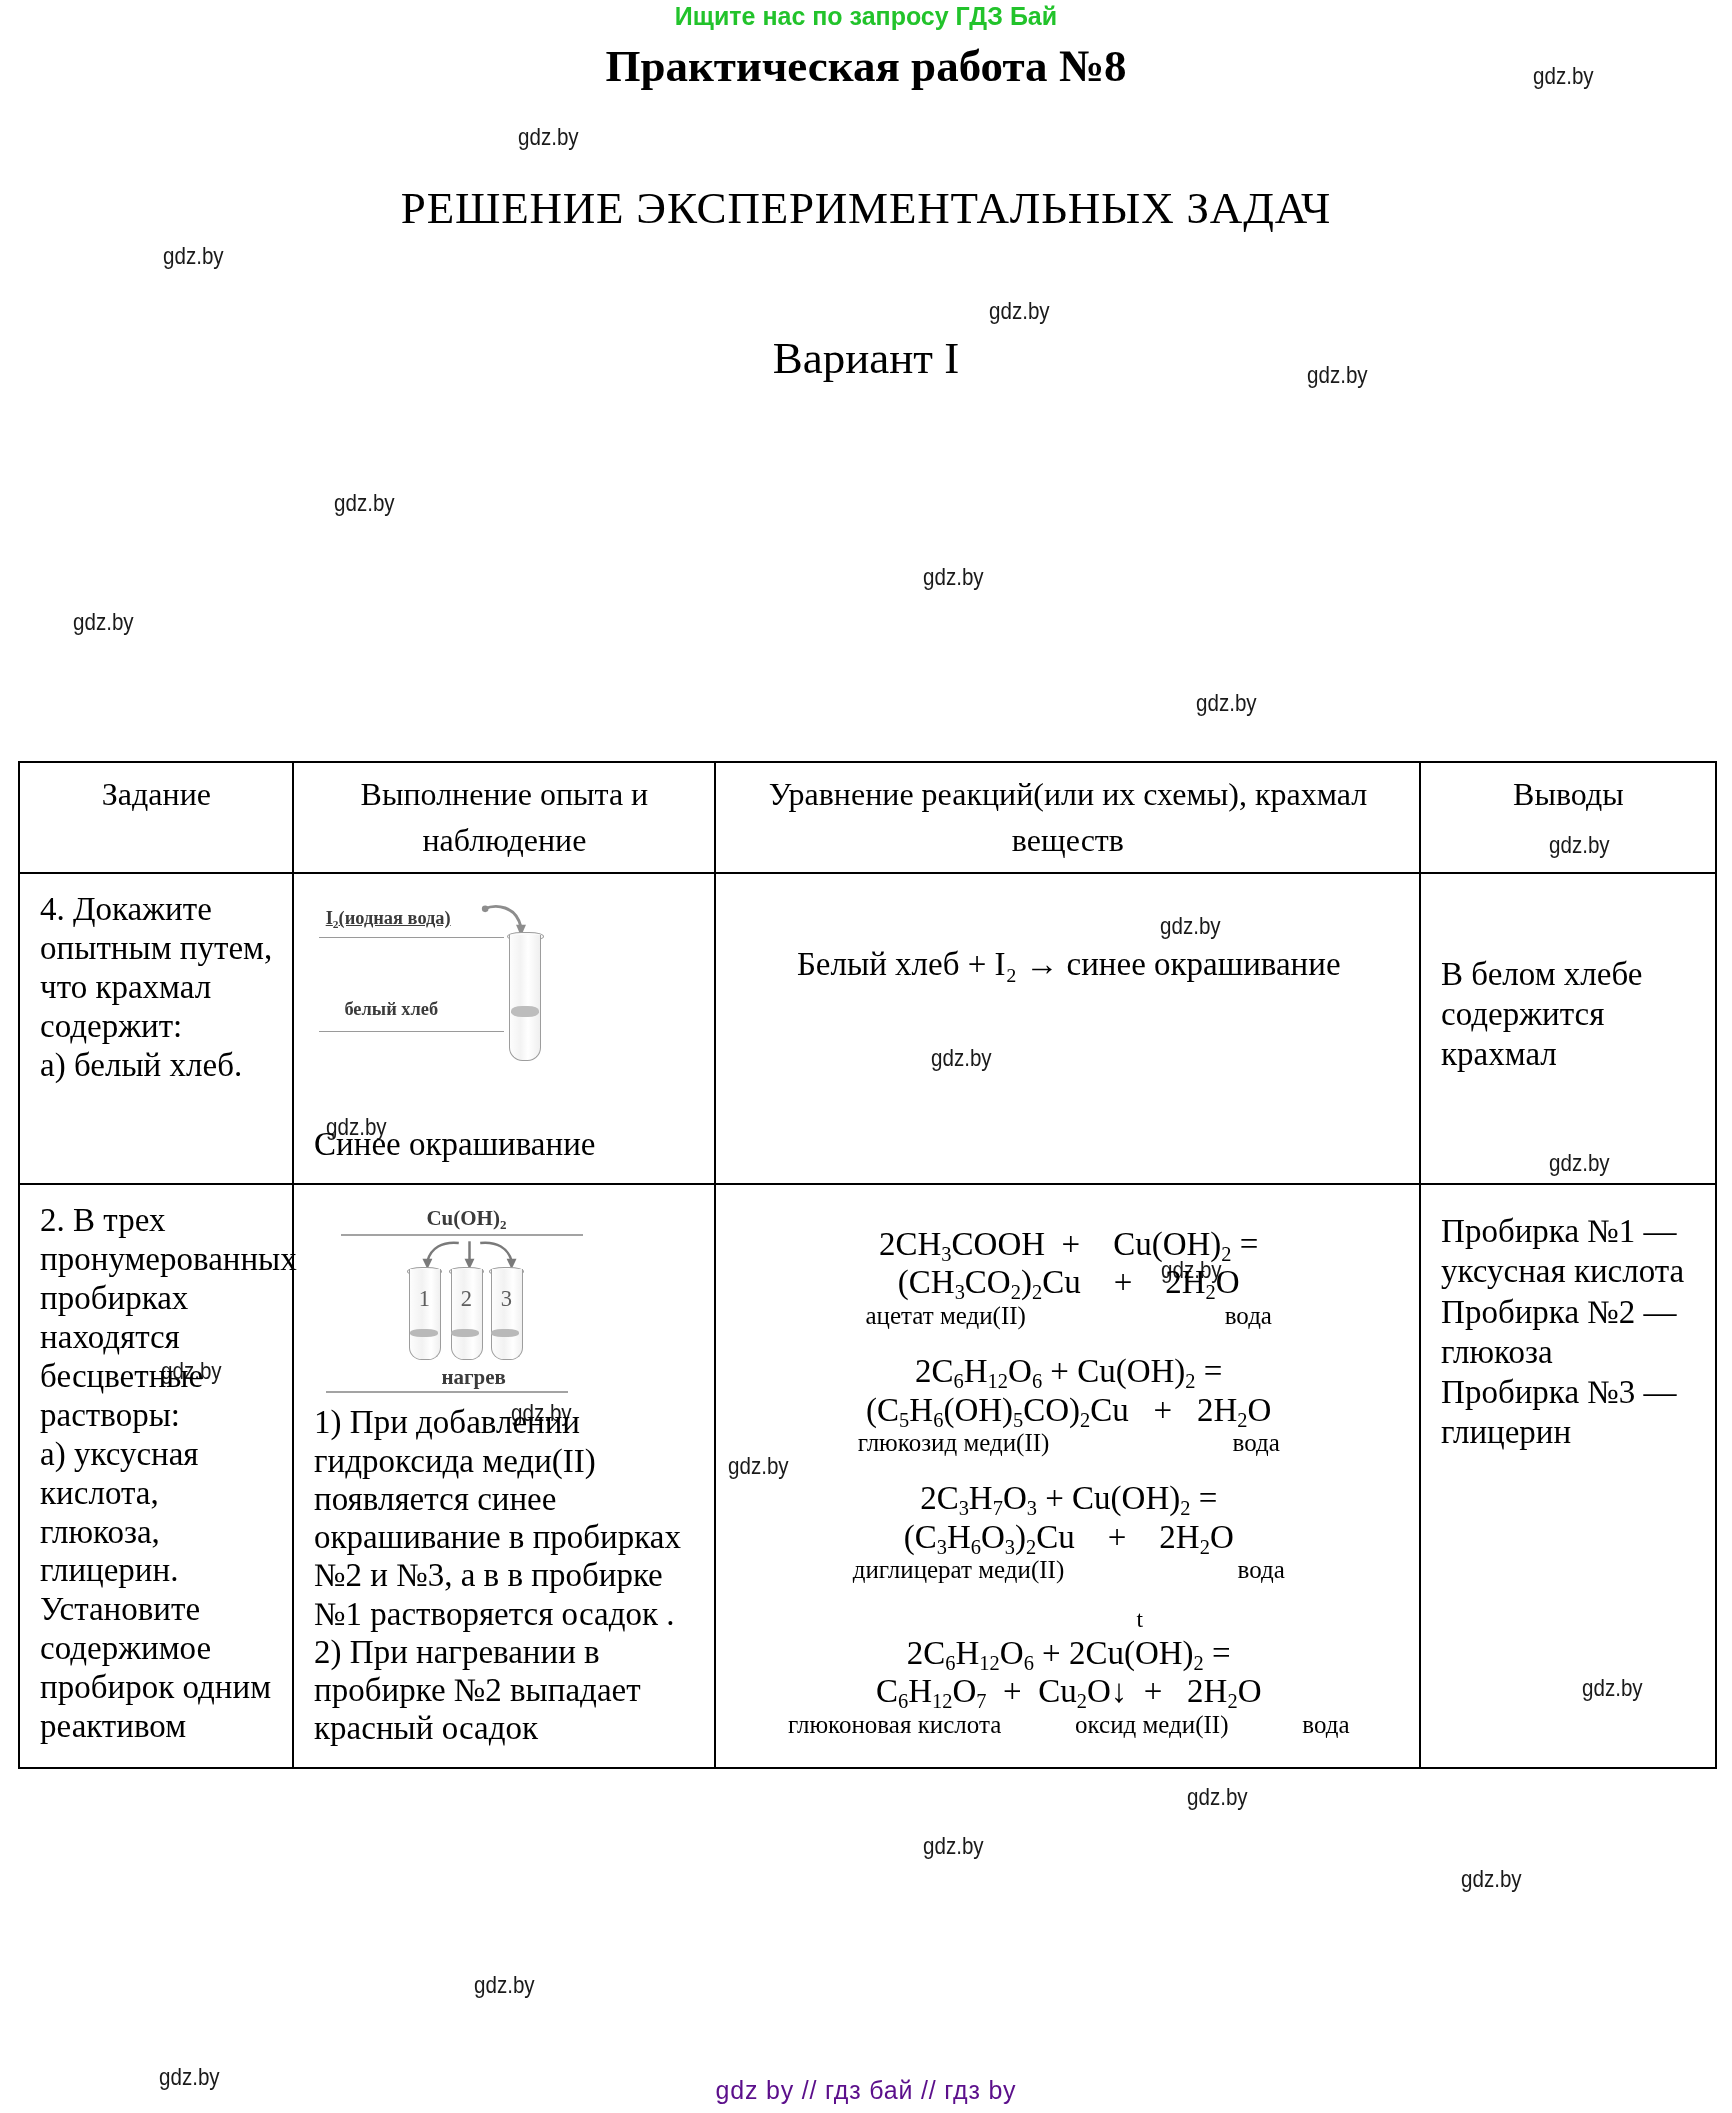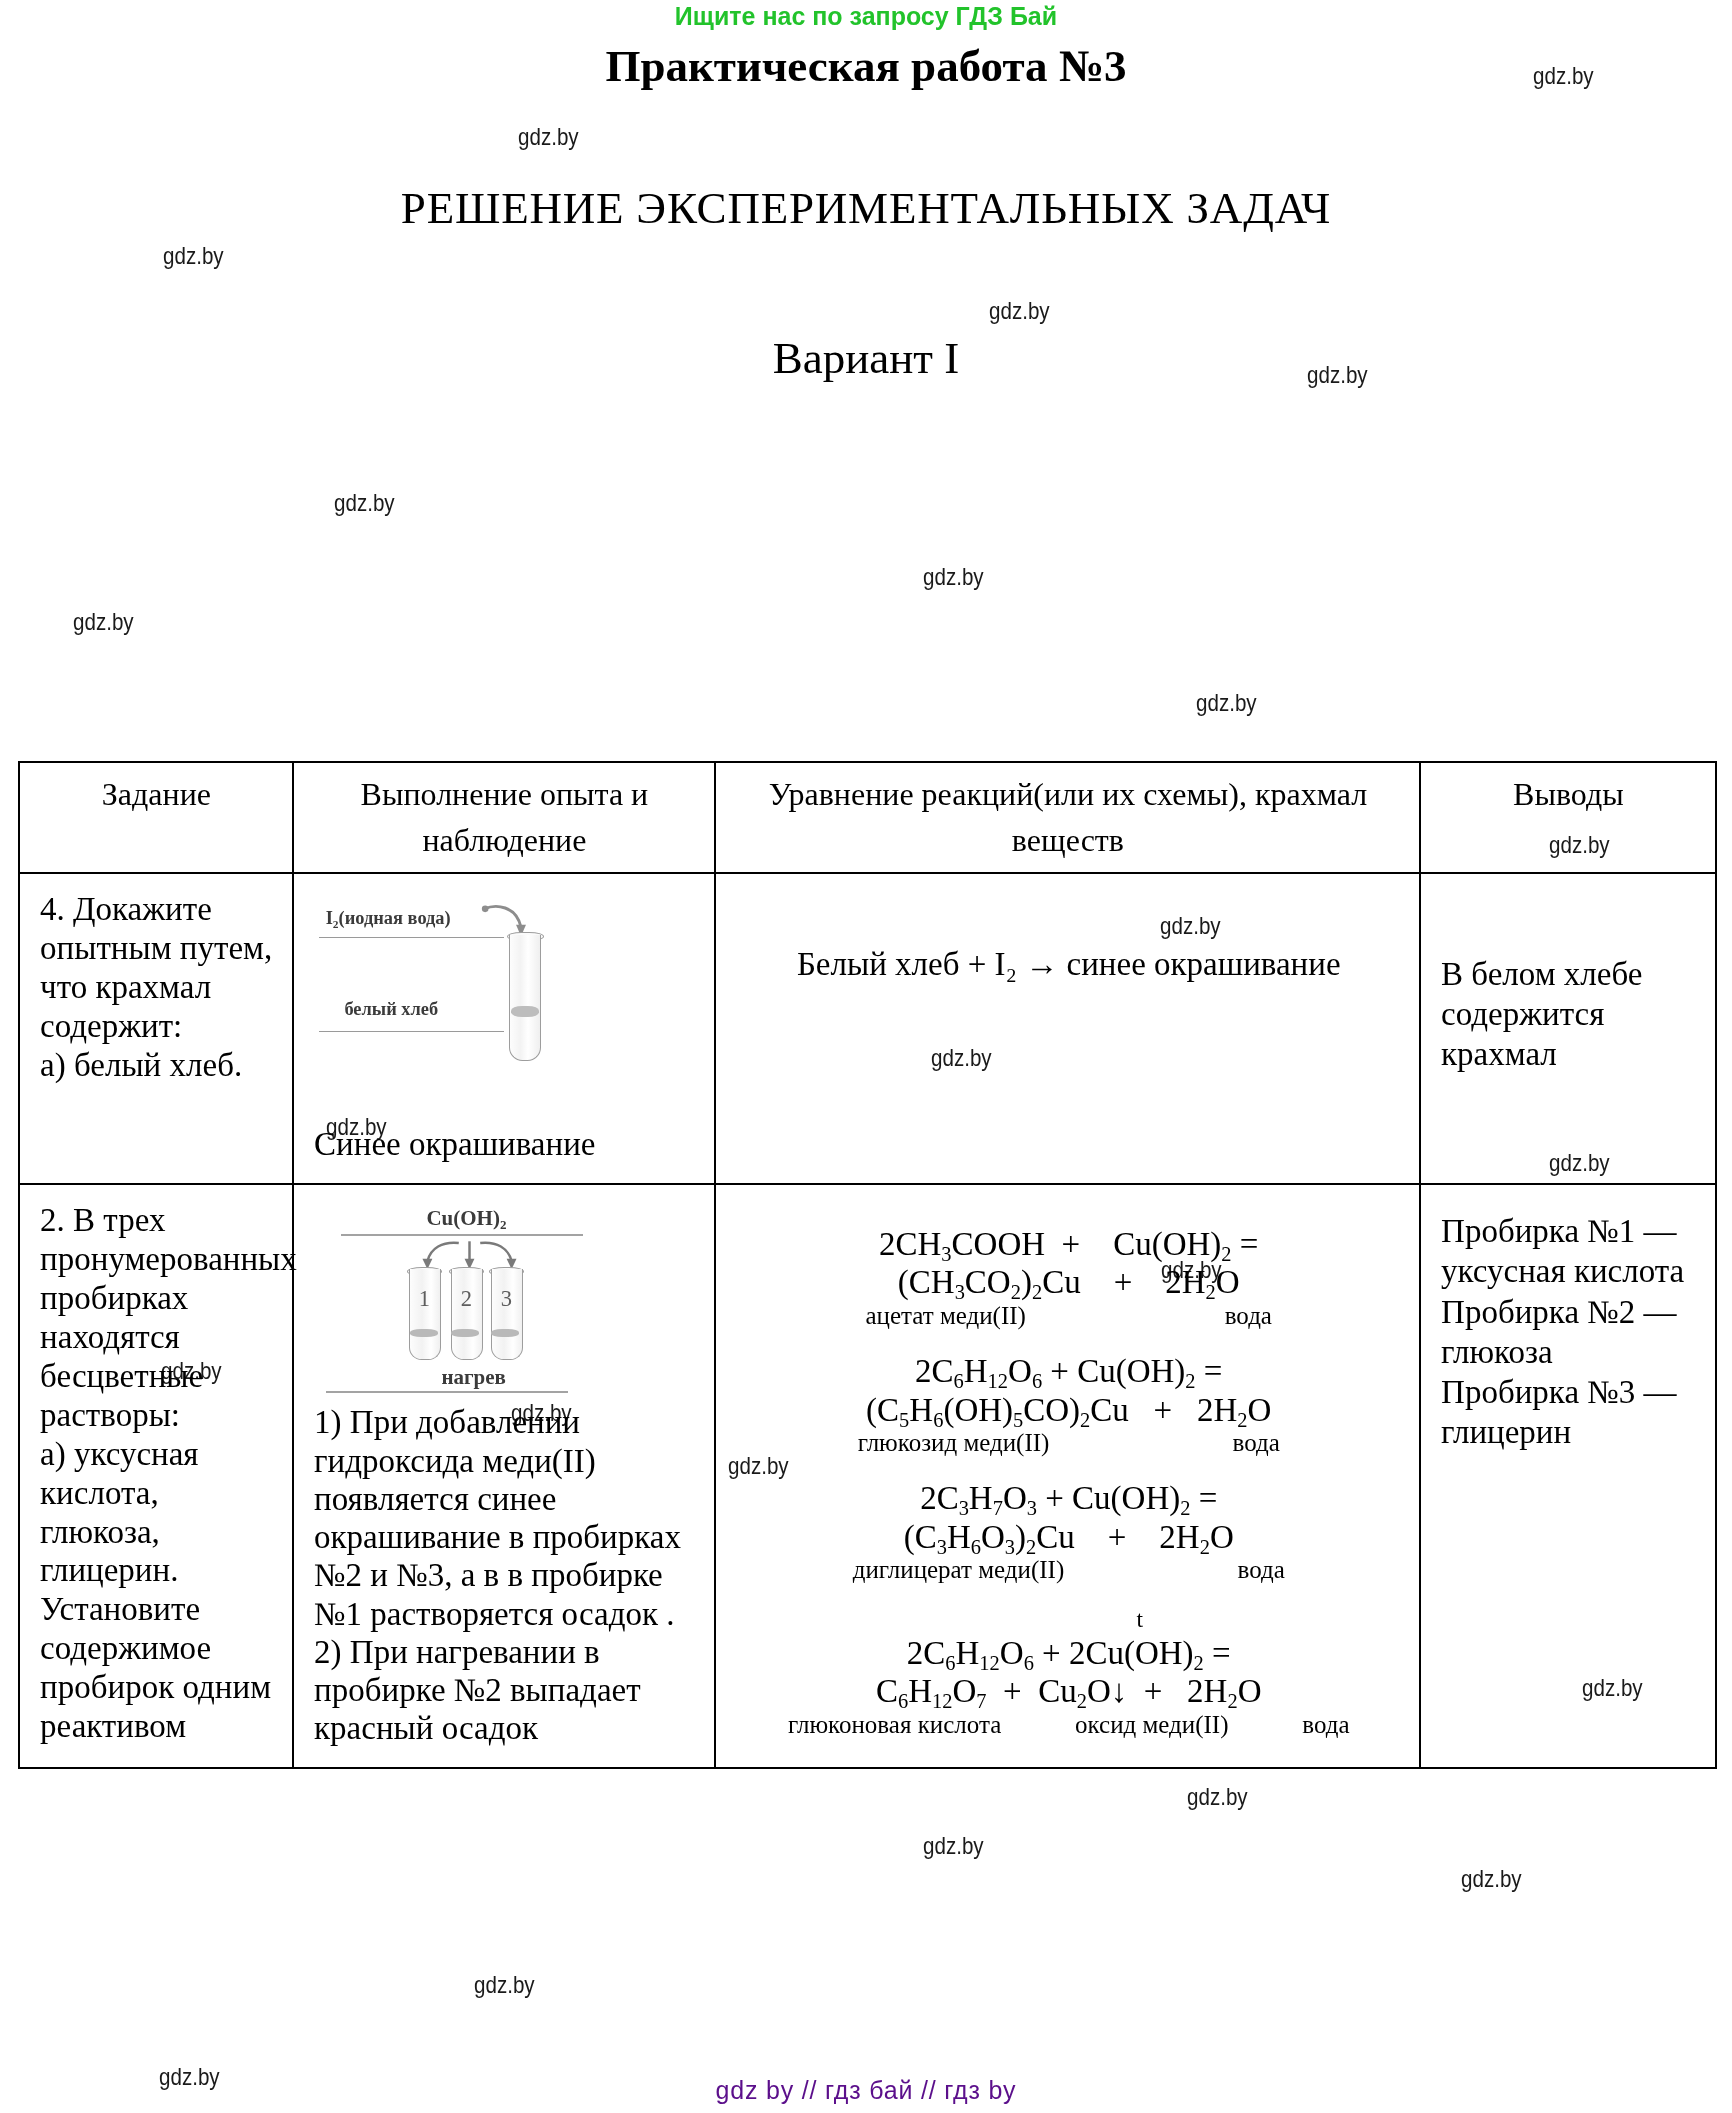--- a/index.html
+++ b/index.html
@@ -258,21 +258,21 @@
     font-family: "Liberation Sans", "DejaVu Sans", sans-serif;
     font-size: 25px;
     letter-spacing: 0.8px;
   }
 </style>
 </head>
 <body>
 
 <div class="promo">Ищите нас по запросу ГДЗ Бай</div>
 
-<div class="doc-title">Практическая работа №3</div>
+<div class="doc-title">Практическая работа №8</div>
 <div class="doc-subtitle">РЕШЕНИЕ ЭКСПЕРИМЕНТАЛЬНЫХ ЗАДАЧ</div>
 <div class="doc-variant">Вариант I</div>
 
 <div class="wm" style="left:1533px; top:63px;">gdz.by</div>
 <div class="wm" style="left:518px;  top:124px;">gdz.by</div>
 <div class="wm" style="left:163px;  top:243px;">gdz.by</div>
 <div class="wm" style="left:989px; top:298px;">gdz.by</div>
 <div class="wm" style="left:1307px; top:362px;">gdz.by</div>
 <div class="wm" style="left:334px;  top:490px;">gdz.by</div>
 <div class="wm" style="left:923px; top:564px;">gdz.by</div>
@@ -317,21 +317,21 @@
         <div class="cell-pad">
           <div class="task-text">4. Докажите опытным путем, что крахмал содержит:</div>
           <div class="task-text">а) белый хлеб.</div>
         </div>
       </td>
 
       <td>
         <div class="cell-pad">
 
           <div class="fig1">
-            <div class="lbl" style="left:8.3px; top:11.7px;">
+            <div class="lbl" style="left:8.3px; top:11.7px;text-decoration:underline;">
               <span>I</span><sub>2</sub><span>(иодная вода)</span>
             </div>
             <div class="rule" style="left:1.7px; top:40px; width:185px;"></div>
             <div class="lbl" style="left:27px; top:102px;">белый хлеб</div>
             <div class="rule" style="left:1.7px; top:134px; width:185px;"></div>
 
             <svg class="arrow1" viewBox="0 0 60 44">
               <path d="M4,8 C18,2 42,4 48,30" stroke="#8d8d8d" stroke-width="3.5" fill="none"></path>
               <polygon points="48,41 42,27 54,27" fill="#8d8d8d"></polygon>
               <circle cx="5" cy="8" r="4" fill="#8d8d8d"></circle>

